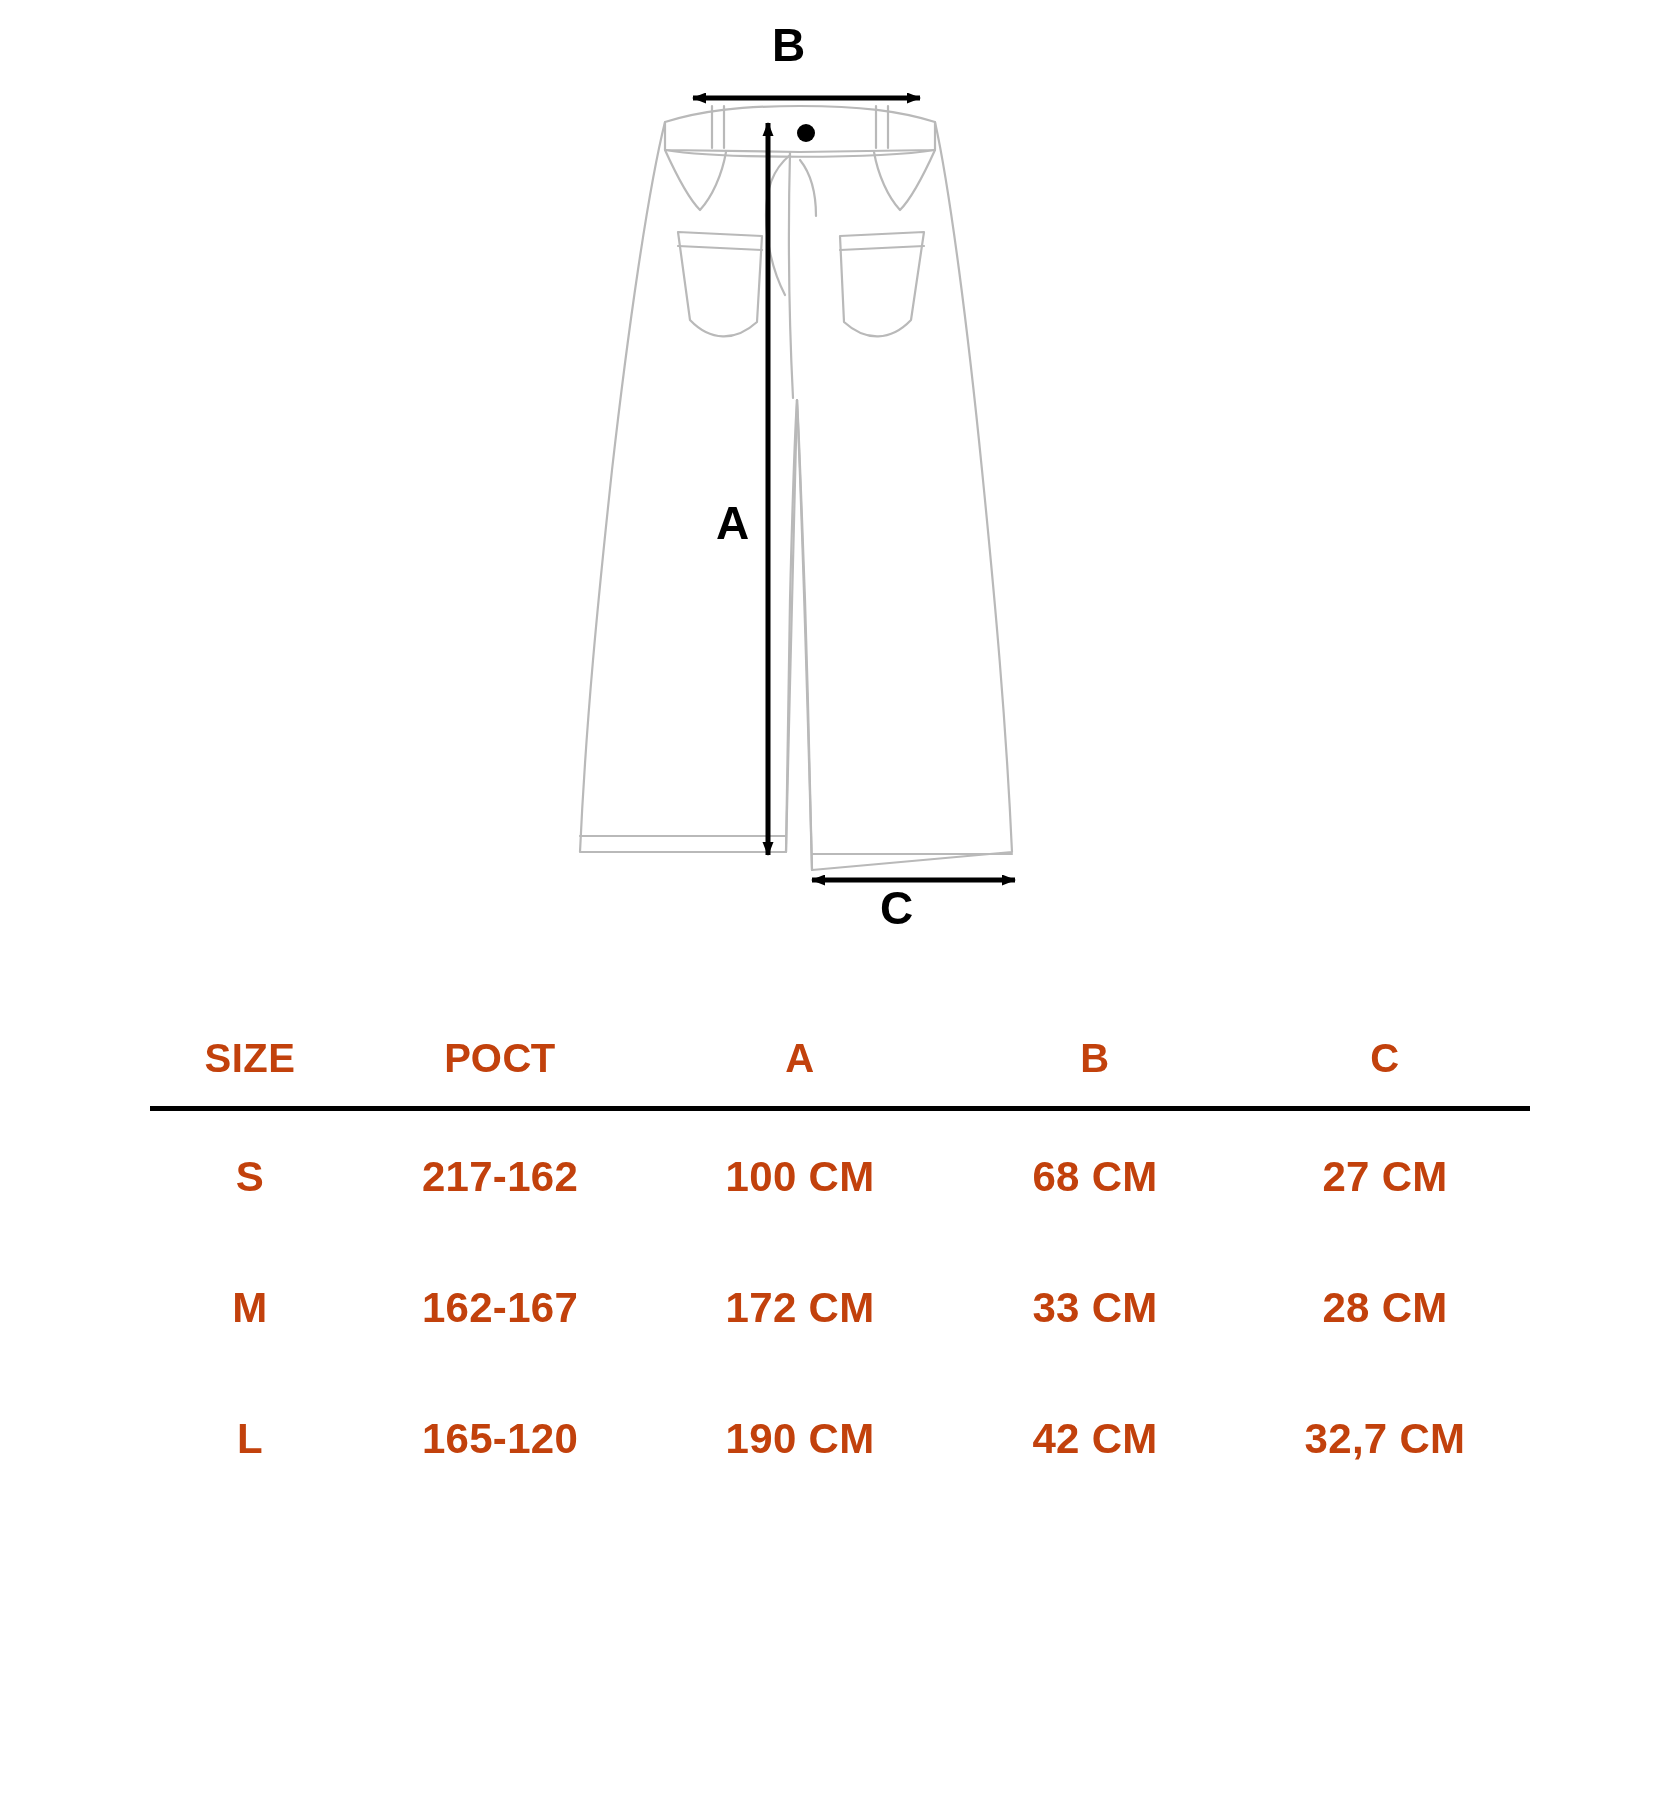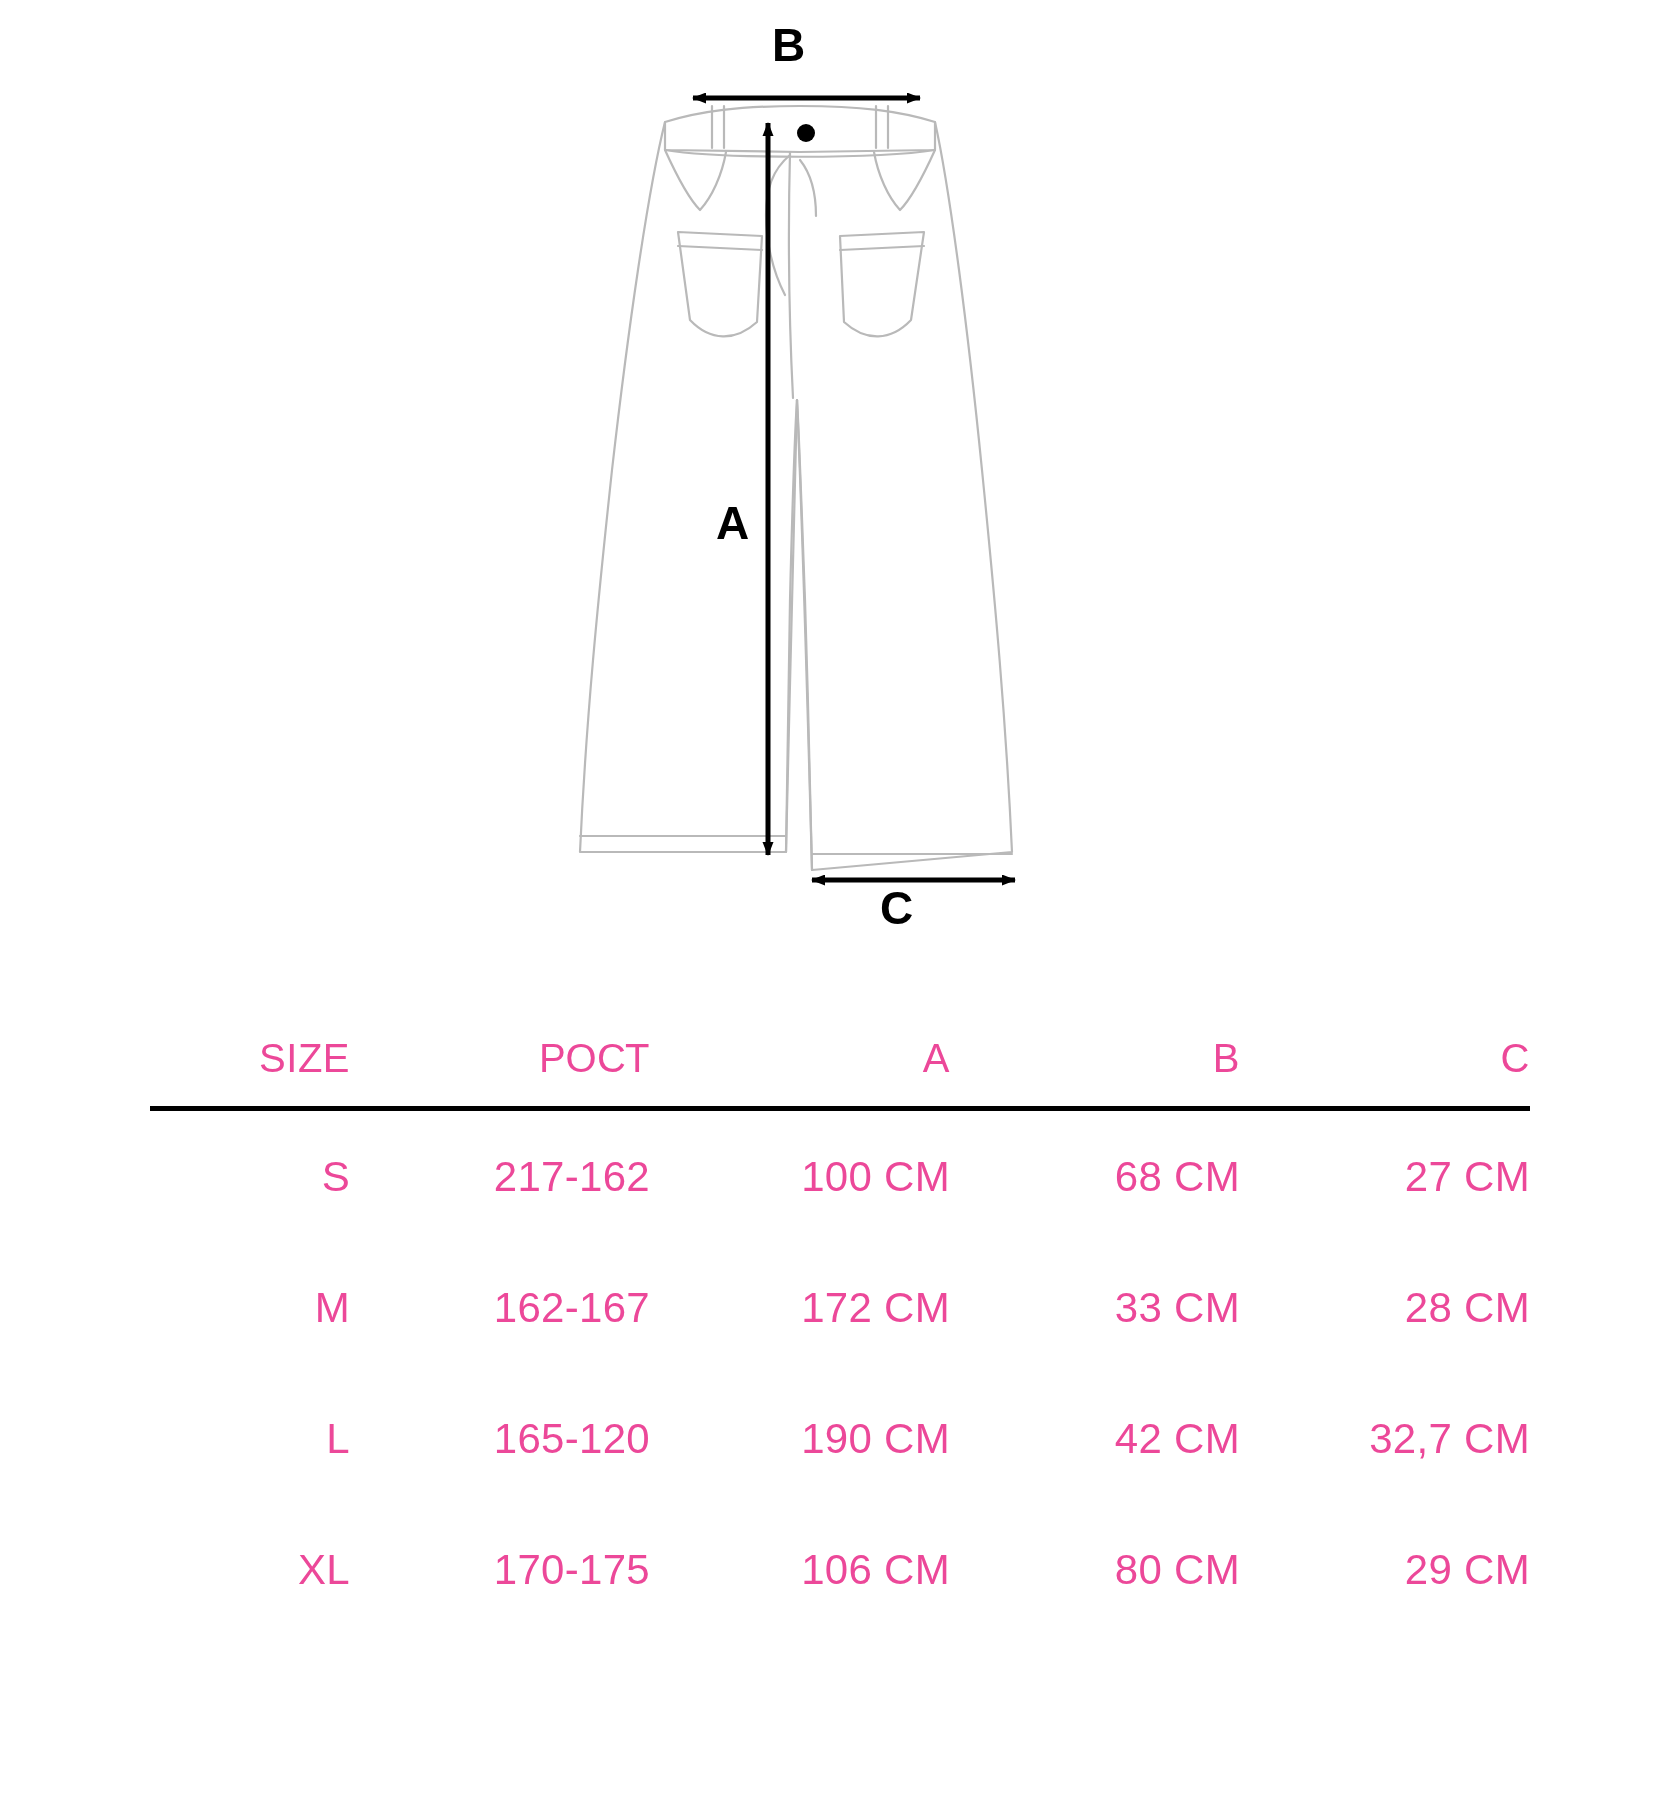--- a/index.html
+++ b/index.html
@@ -45,23 +45,23 @@
     width: 1680px;
   }
   table.size-table {
     border-collapse: collapse;
     width: 1380px;
     margin: 0 auto;
     table-layout: fixed;
   }
   table.size-table th,
   table.size-table td {
-    text-align: right;
-    font-weight: normal;
-    color: #ec4899;
+    text-align: center;
+    font-weight: bold;
+    color: #c2410c;
     padding: 0;
   }
   table.size-table th {
     font-size: 40px;
     letter-spacing: 0.5px;
     height: 96px;
     vertical-align: middle;
   }
   thead tr {
     border-bottom: 5px solid #000;
@@ -192,22 +192,15 @@
         <td>33 CM</td>
         <td>28 CM</td>
       </tr>
       <tr>
         <td>L</td>
         <td>165-120</td>
         <td>190 CM</td>
         <td>42 CM</td>
         <td>32,7 CM</td>
       </tr>
-      <tr>
-        <td>XL</td>
-        <td>170-175</td>
-        <td>106 CM</td>
-        <td>80 CM</td>
-        <td>29 CM</td>
-      </tr>
     </tbody>
   </table>
 </div>
 
 </body></html>

